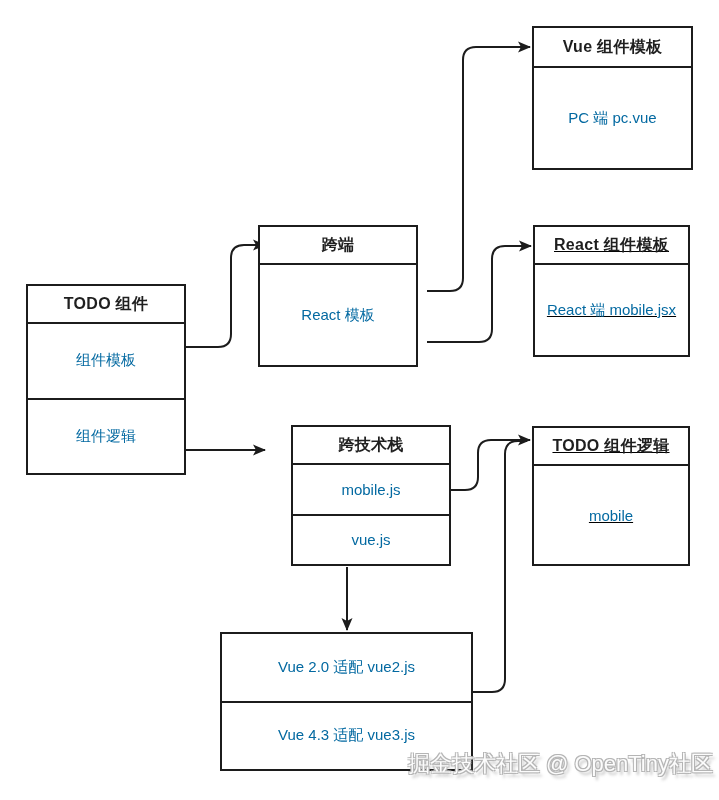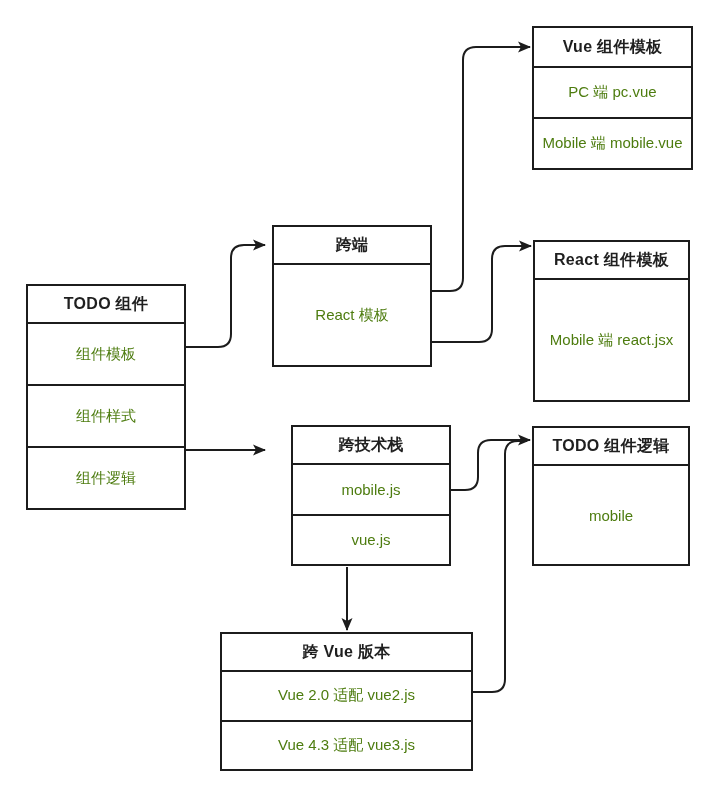--- a/index.html
+++ b/index.html
@@ -41,34 +41,34 @@
     letter-spacing: 0.3px;
     white-space: nowrap;
   }
   .node .row {
     box-sizing: border-box;
     flex: 1 1 auto;
     display: flex;
     align-items: center;
     justify-content: center;
     font-size: 15px;
-    color: #4d7c0f;
+    color: #0369a1;
     border-bottom: 2px solid #1c1c1c;
     white-space: nowrap;
   }
   .node .row:last-child { border-bottom: none; }
 
   
-  #n-todo      { left: 26px;  top: 284px; width: 160px; height: 226px; }
-  #n-cross-end { left: 272px; top: 225px; width: 160px; height: 142px; }
+  #n-todo      { left: 26px;  top: 284px; width: 160px; height: 191px; }
+  #n-cross-end { left: 258px; top: 225px; width: 160px; height: 142px; }
   #n-vue-tpl   { left: 532px; top: 26px;  width: 161px; height: 144px; }
   #n-vue-tpl .hdr { flex-basis: 40px; }
-  #n-react-tpl { left: 533px; top: 240px; width: 157px; height: 162px; }
+  #n-react-tpl { left: 533px; top: 225px; width: 157px; height: 132px; text-decoration: underline; }
   #n-stack     { left: 267px; top: 425px; width: 160px; height: 141px; margin-left: 24px; }
-  #n-logic     { left: 532px; top: 426px; width: 158px; height: 140px; }
+  #n-logic     { left: 532px; top: 426px; width: 158px; height: 140px; text-decoration: underline; }
   #n-vue-ver   { left: 220px; top: 632px; width: 253px; height: 139px; }
 
   .watermark {
     position: absolute;
     top: 749px;
     right: 6px;
     font-size: 22px;
     color: #fcfcfc;
     white-space: nowrap;
     text-shadow:
@@ -97,51 +97,49 @@
       <path d="M 186 450 H 265" marker-end="url(#arrowhead)"></path>
       <path d="M 427 490 H 465 Q 478 490 478 477 V 453 Q 478 440 491 440 H 530" marker-end="url(#arrowhead)"></path>
       <path d="M 347 567 V 630" marker-end="url(#arrowhead)"></path>
       <path d="M 473 692 H 492 Q 505 692 505 679 V 454 Q 505 441 518 441 H 527"></path>
     </g>
   </svg>
 
   <div id="n-todo" class="node">
     <div class="hdr">TODO 组件</div>
     <div class="row">组件模板</div>
-    <div class="row">组件样式</div>
     <div class="row">组件逻辑</div>
   </div>
 
   <div id="n-cross-end" class="node">
     <div class="hdr">跨端</div>
     <div class="row">React 模板</div>
   </div>
 
   <div id="n-vue-tpl" class="node">
     <div class="hdr">Vue 组件模板</div>
     <div class="row">PC 端 pc.vue</div>
-    <div class="row">Mobile 端 mobile.vue</div>
   </div>
 
   <div id="n-react-tpl" class="node">
     <div class="hdr">React 组件模板</div>
-    <div class="row">Mobile 端 react.jsx</div>
+    <div class="row">React 端 mobile.jsx</div>
   </div>
 
   <div id="n-stack" class="node">
     <div class="hdr">跨技术栈</div>
     <div class="row">mobile.js</div>
     <div class="row">vue.js</div>
   </div>
 
   <div id="n-logic" class="node">
     <div class="hdr">TODO 组件逻辑</div>
     <div class="row">mobile</div>
   </div>
 
   <div id="n-vue-ver" class="node">
-    <div class="hdr">跨 Vue 版本</div>
     <div class="row">Vue 2.0 适配 vue2.js</div>
     <div class="row">Vue 4.3 适配 vue3.js</div>
   </div>
 
+  <div class="watermark">掘金技术社区 @ OpenTiny社区</div>
 
 </div>
 
 </body></html>

